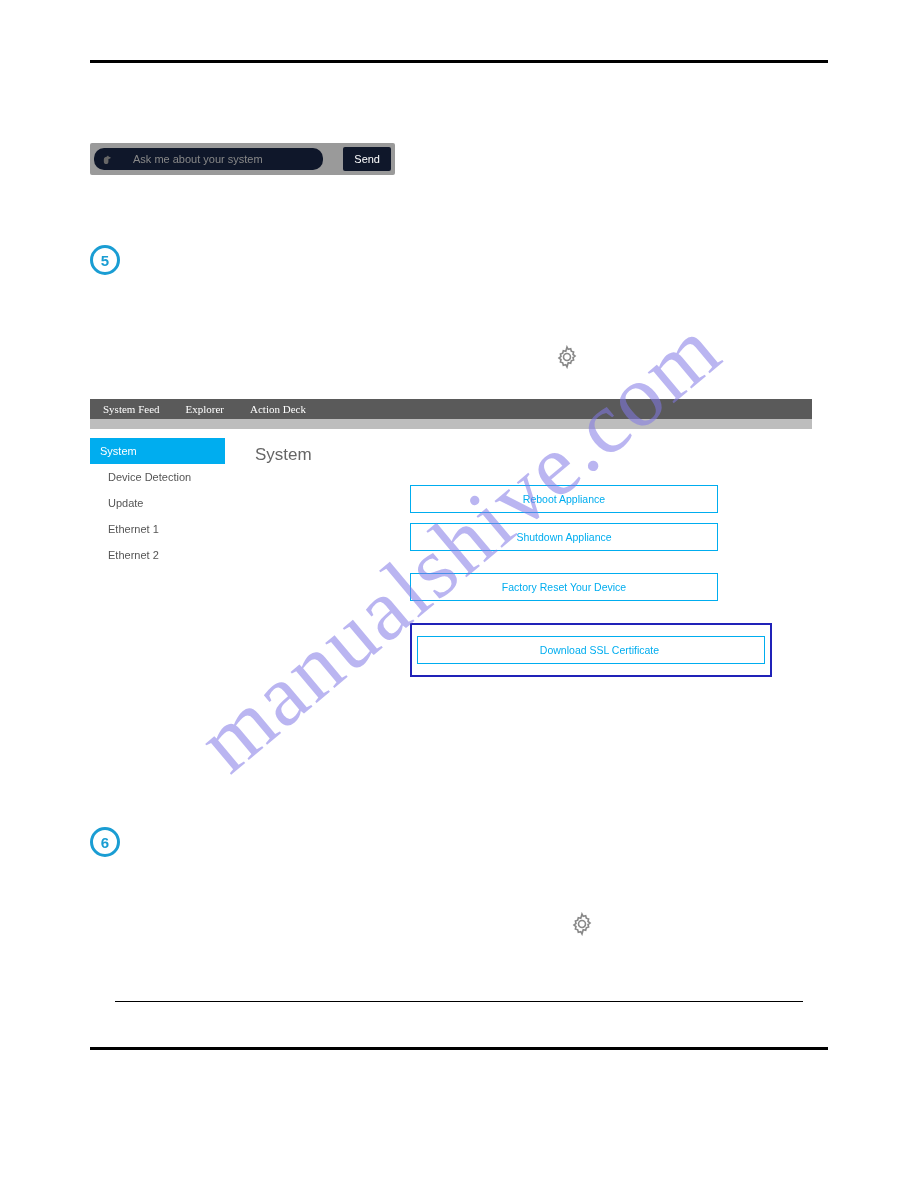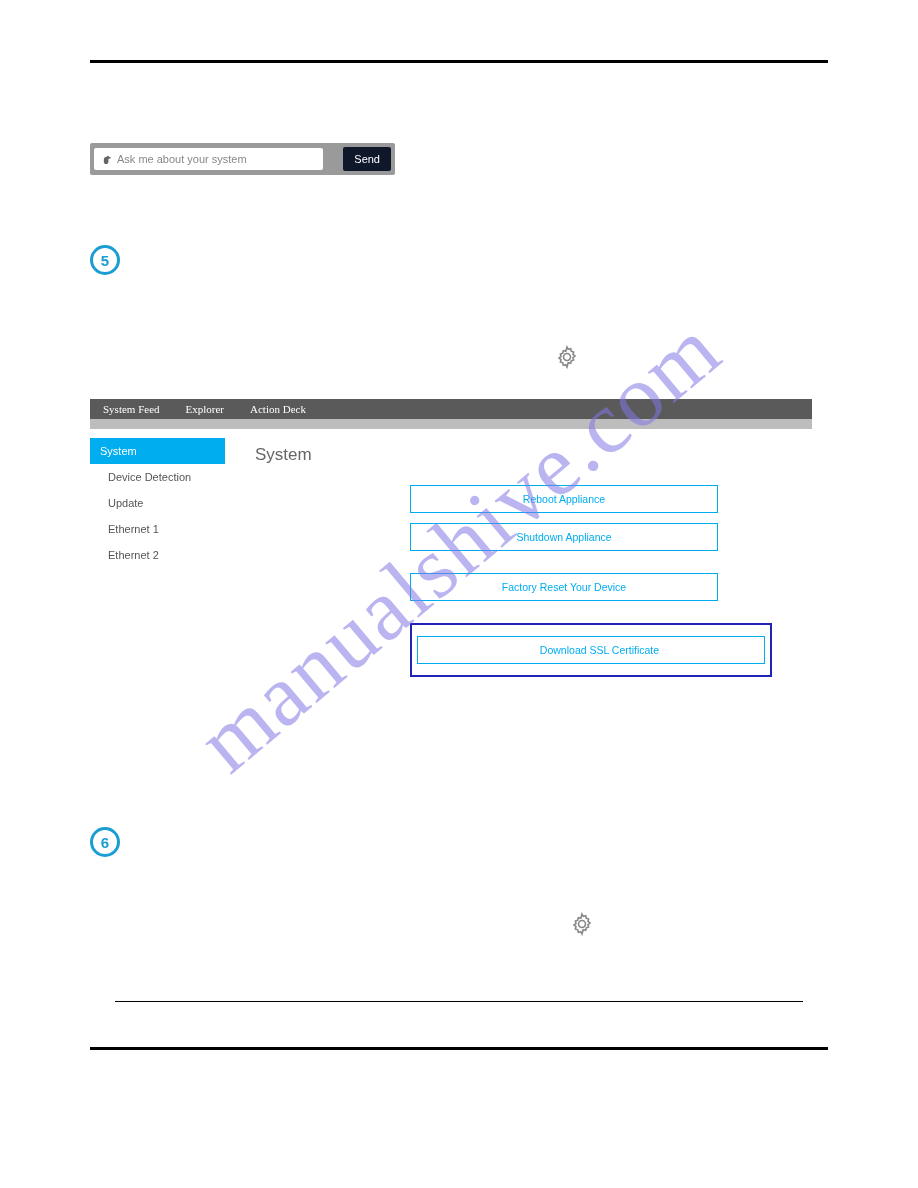--- a/index.html
+++ b/index.html
@@ -1,20 +1,20 @@
 <!DOCTYPE html>
 <html><head>
 <meta charset="utf-8">
 <style>
   * { box-sizing: border-box; margin: 0; padding: 0; }
   body { font-family: Arial, sans-serif; background: #fff; width: 918px; }
   .page { width: 918px; padding: 60px 90px 40px 90px; position: relative; }
   .top-rule { border-top: 3px solid #000; margin-bottom: 80px; }
   .search-widget { width: 305px; background: #9a9a9a; padding: 4px; border-radius: 2px; display: flex; align-items: center; }
-  .search-input { flex: 1; background: #ffffff; border: none; border-radius: 2px; padding: 5px 8px; font-size: 11px; color: #888; display: flex; align-items: center; gap: 4px; }
+  .search-input { flex: 1; background: #0f172a; border: none; border-radius: 10px; padding: 5px 8px; font-size: 11px; color: #888; display: flex; align-items: center; gap: 20px; }
   .search-input-icon svg { width: 11px; height: 11px; display: block; }
   .search-btn { background: #0f172a; color: #fff; border: none; border-radius: 2px; padding: 6px 11px; font-size: 11px; margin-left: 20px; cursor: pointer; }
   .step-circle { width: 30px; height: 30px; border: 3px solid #1a9dd3; border-radius: 50%; display: flex; align-items: center; justify-content: center; margin-top: 70px; }
   .step-num { color: #1a9dd3; font-size: 15px; font-weight: 700; }
   .gear-block { margin-top: 70px; margin-left: 465px; }
   .app-shot { width: 722px; margin-top: 30px; }
   .topbar { background: #5a5a5a; display: flex; padding: 0; }
   .topbar-item { color: #fff; font-size: 11px; padding: 4px 13px; cursor: pointer; font-family: Liberation Serif, serif; }
   .divider { height: 10px; background: #bdbdbd; }
   .app-body { display: flex; }

